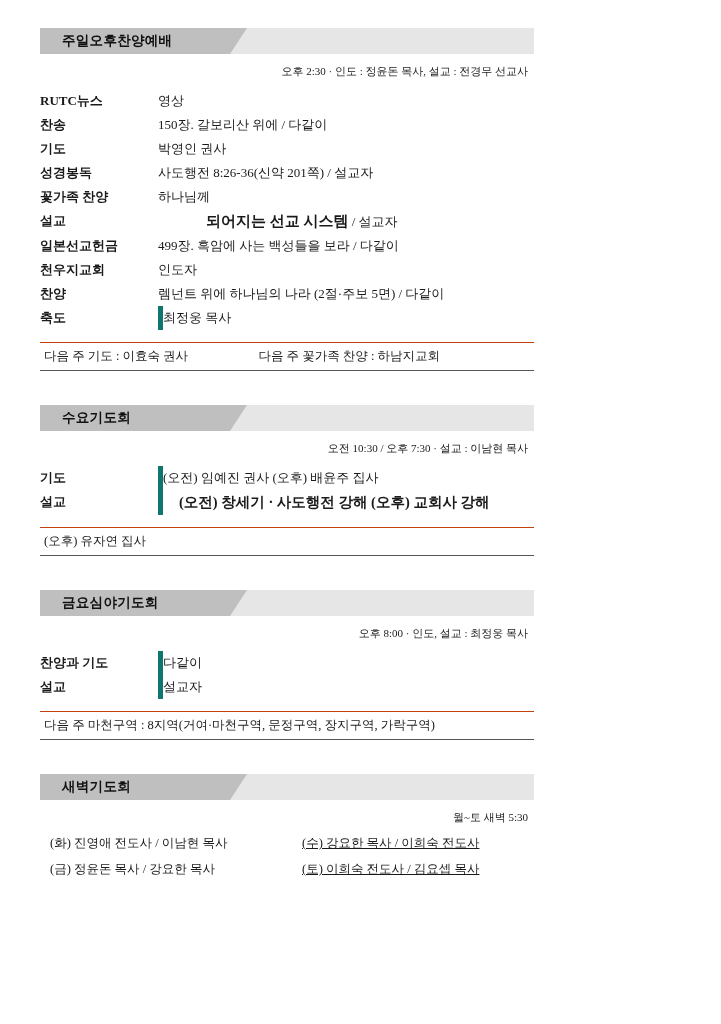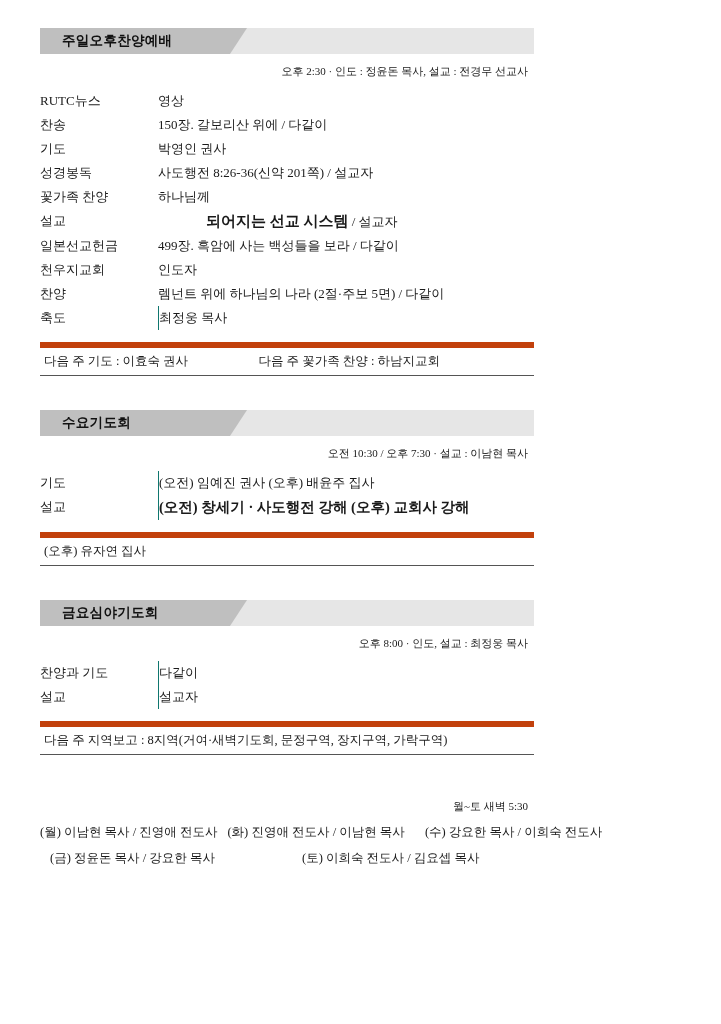--- a/index.html
+++ b/index.html
@@ -80,52 +80,53 @@
     width: 100%;
     font-size: 13px;
   }
   table.order td {
     padding: 3px 0;
     vertical-align: top;
   }
   td.label {
     width: 118px;
     padding-left: 22px;
-    font-weight: normal;
+    font-weight: bold;
     white-space: nowrap;
   }
   td.value {
     padding-left: 14px;
-    border-left: 1px solid #0f766e;
+    border-left: 5px solid #0f766e;
   }
   td.value.noline {
     border-left: none;
   }
   .big {
     font-weight: bold;
     font-size: 15px;
     margin-left: 48px;
   }
   .mid {
     font-weight: bold;
     font-size: 14.5px;
+    margin-left: 16px;
   }
 
   
   .lyrics {
     background: #ececec;
     margin: 6px 0 4px 0;
     padding: 7px 10px 8px 90px;
     font-size: 12.5px;
     line-height: 1.62;
   }
 
   
   .note {
-    border-top: 6px solid #c2410c;
+    border-top: 1px solid #c2410c;
     border-bottom: 1px solid #555;
     margin-top: 12px;
     padding: 5px 4px;
     font-size: 12.5px;
     display: flex;
     justify-content: space-between;
   }
   .note.single {
     display: block;
   }
@@ -141,21 +142,21 @@
   }
   .dawn-row {
     display: flex;
     margin-bottom: 9px;
   }
   .dawn-cell {
     flex: 1 1 33.33%;
     white-space: nowrap;
   }
   .dawn-cell.c2 { padding-left: 10px; }
-  .dawn-cell.c3 { padding-left: 20px; }
+  .dawn-cell.c3 { padding-left: 20px; text-decoration: underline; }
 </style>
 </head>
 <body>
 
 <div class="page">
 
   <div class="section-banner">
     <div class="banner-bar"></div>
     <div class="banner-dark"></div>
     <div class="banner-title">주일오후찬양예배</div>
@@ -263,31 +264,35 @@
       <td class="value">다같이</td>
     </tr>
     <tr>
       <td class="label">설교</td>
       <td class="value">설교자</td>
     </tr>
   </tbody>
     </table>
 
   <div class="note single">
-    <div class="left">다음 주 지역보고 : 8지역(거여·새벽기도회, 문정구역, 장지구역, 가락구역)</div>
+    <div class="left">다음 주 마천구역 : 8지역(거여·마천구역, 문정구역, 장지구역, 가락구역)</div>
   </div>
 
   <div class="gap-lg"></div>
 
+  <div class="section-banner">
+    <div class="banner-bar"></div>
+    <div class="banner-dark"></div>
+    <div class="banner-title">새벽기도회</div>
+  </div>
 
   <div class="meta-line">월~토 새벽 5:30</div>
 
   <div class="dawn-rows">
     <div class="dawn-row">
-      <div class="dawn-cell c1">(월) 이남현 목사 / 진영애 전도사</div>
       <div class="dawn-cell c2">(화) 진영애 전도사 / 이남현 목사</div>
       <div class="dawn-cell c3">(수) 강요한 목사 / 이희숙 전도사</div>
     </div>
     <div class="dawn-row">
       <div class="dawn-cell c2">(금) 정윤돈 목사 / 강요한 목사</div>
       <div class="dawn-cell c3">(토) 이희숙 전도사 / 김요셉 목사</div>
     </div>
   </div>
 
 </div>

